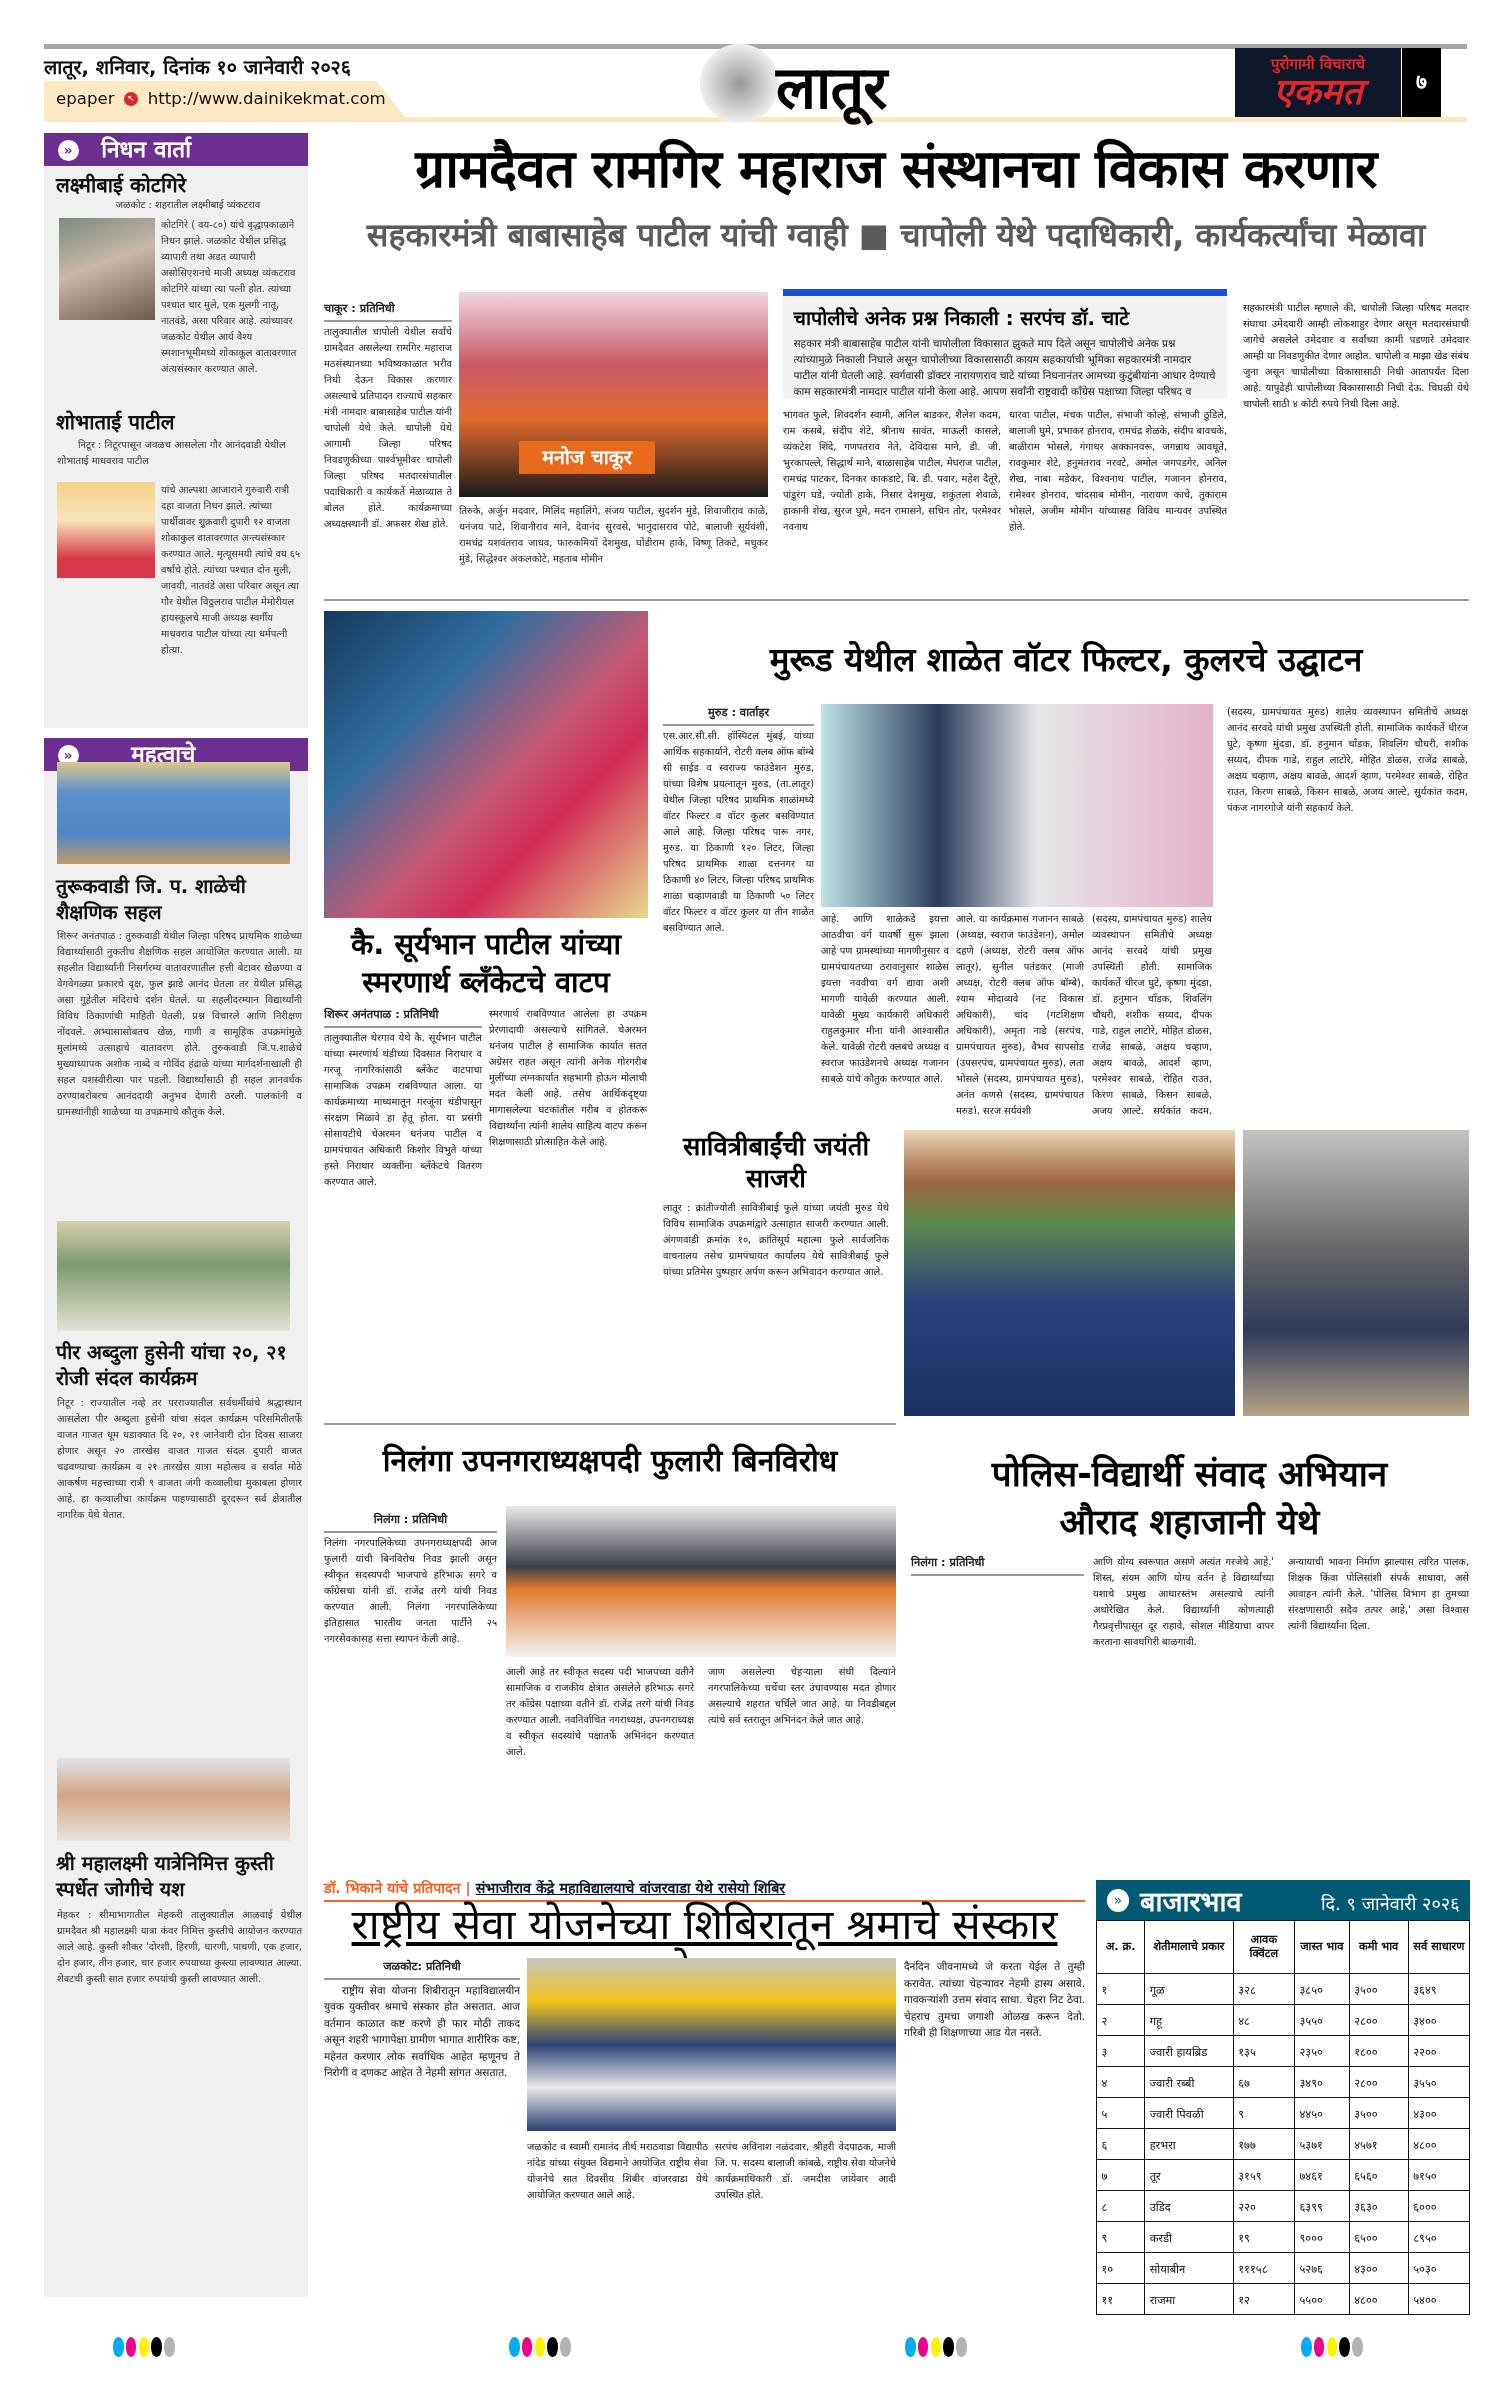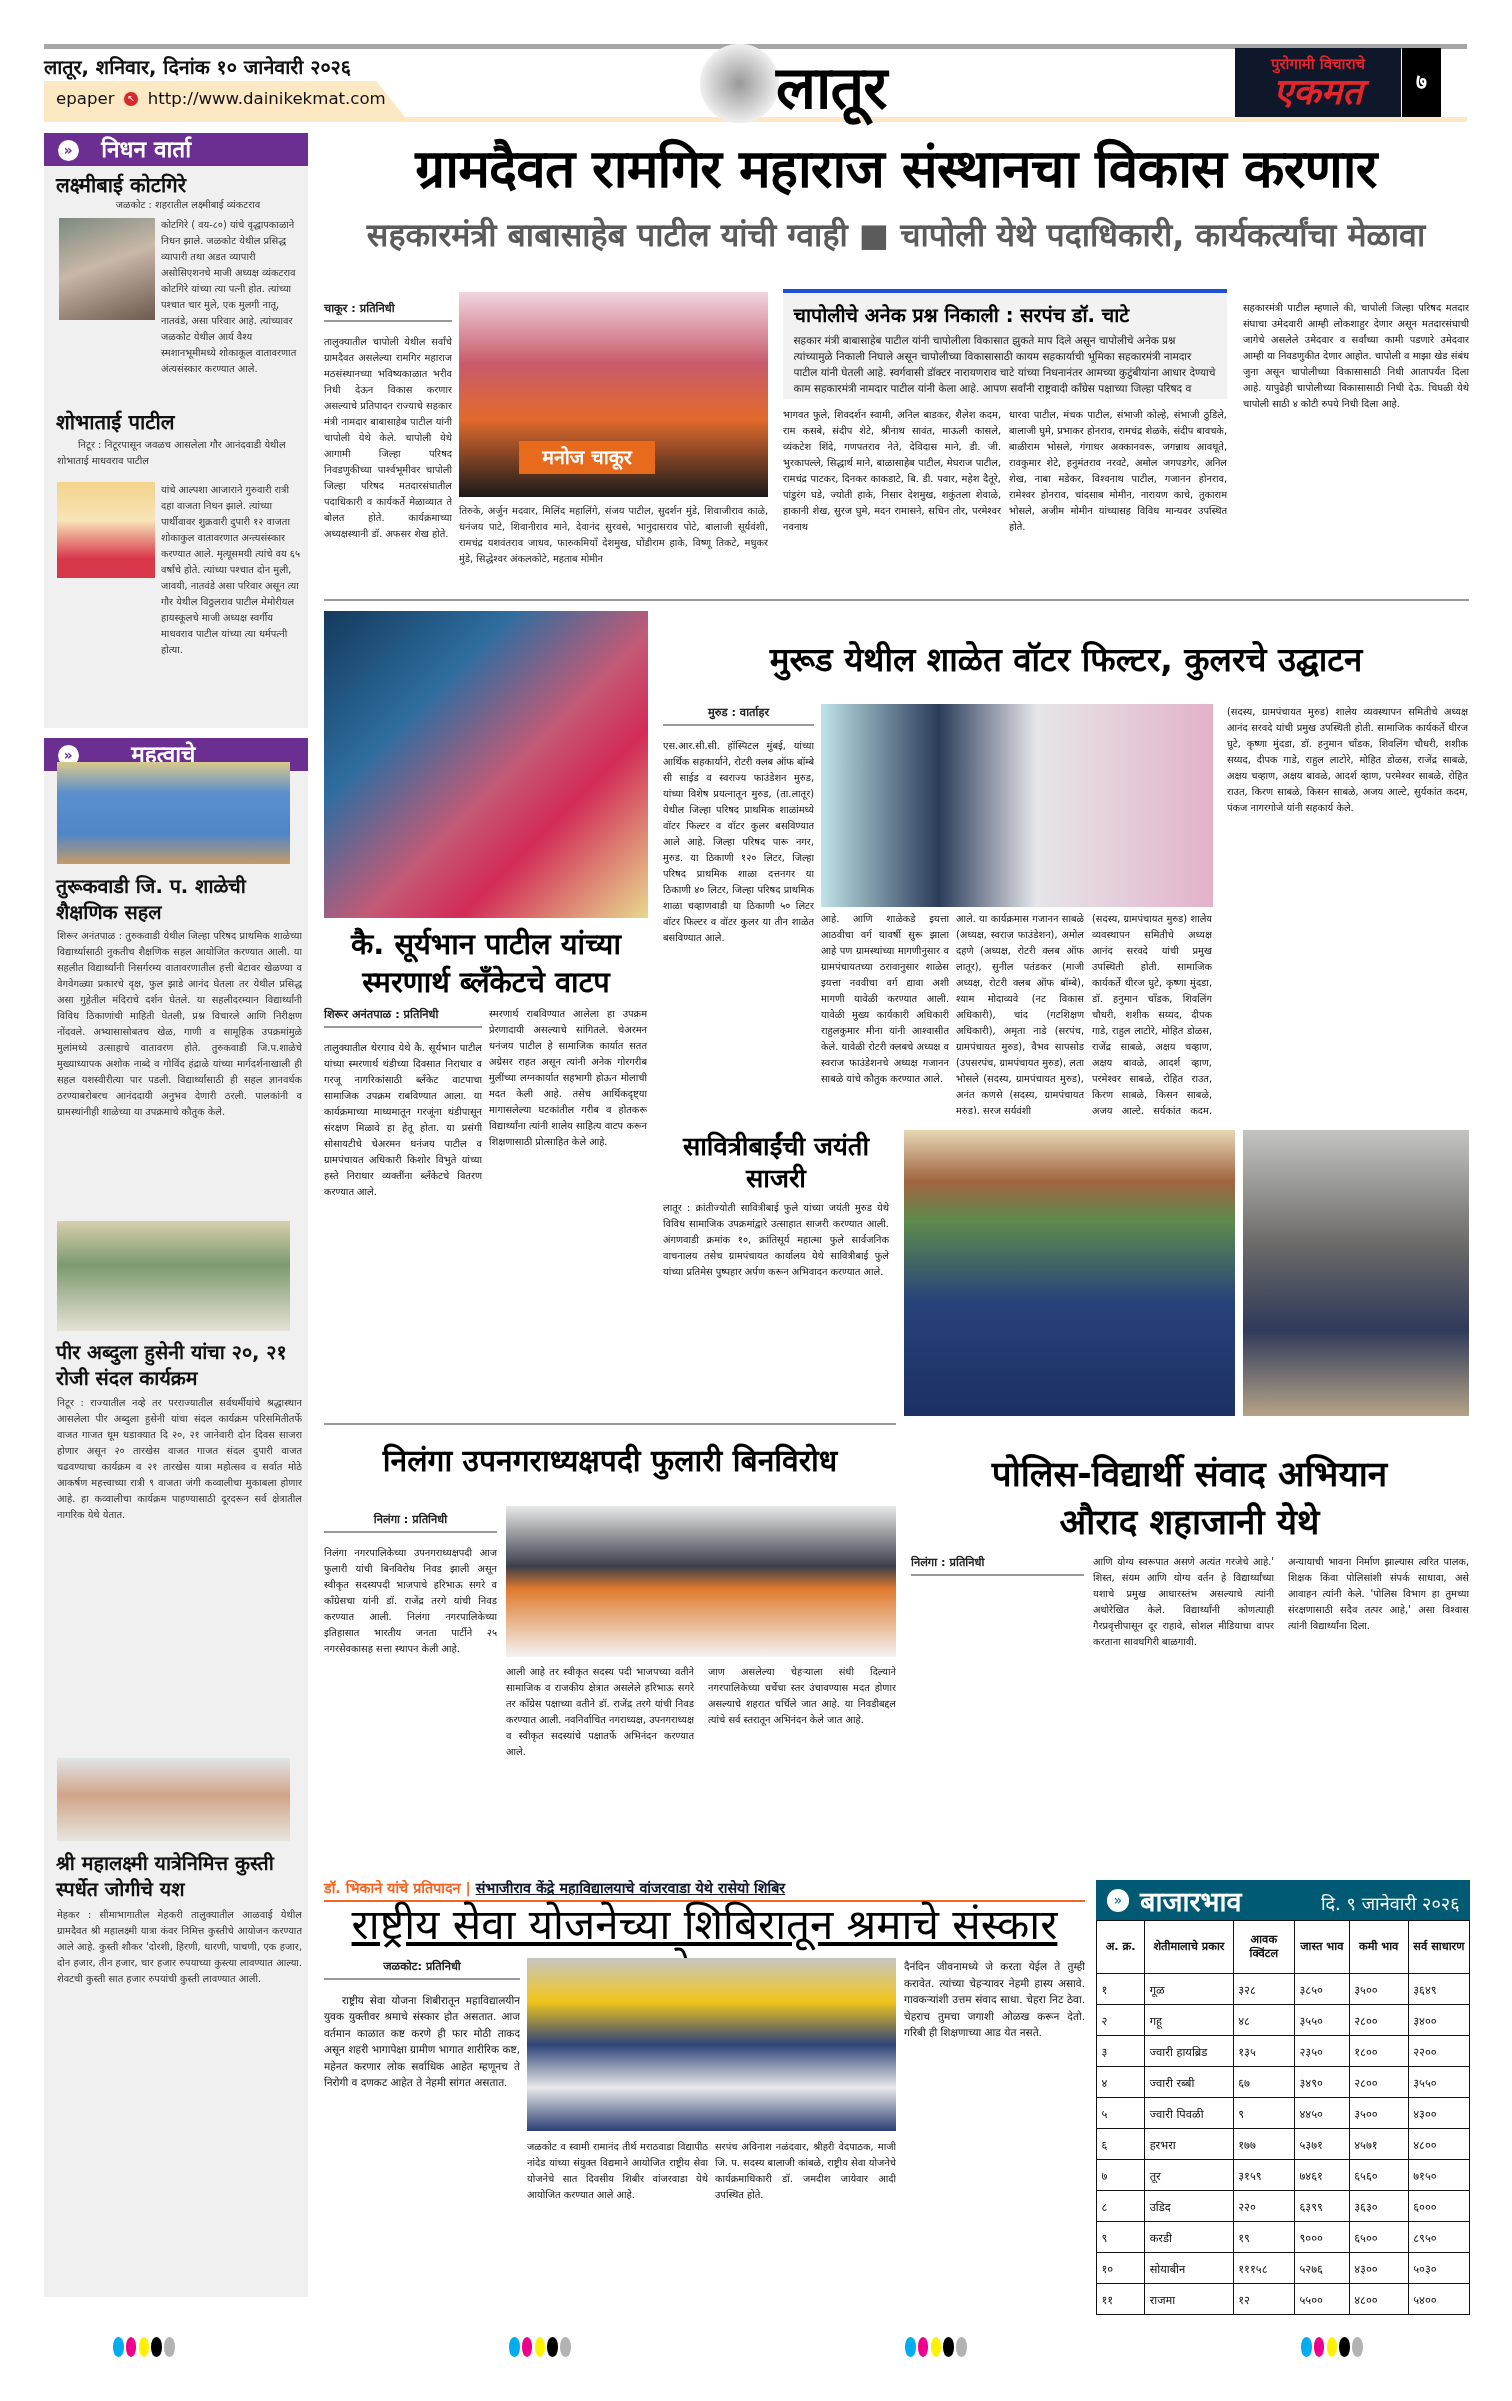--- a/index.html
+++ b/index.html
@@ -1,21 +1,21 @@
 <!DOCTYPE html>
 <html style="font-size:12px"><head>
 <meta charset="utf-8">
 <style>
   * { box-sizing: border-box; margin: 0; padding: 0; }
   html, body { width: 1512px; height: 2401px; background: #ffffff; overflow: hidden; }
   body { font-family: "DejaVu Sans", sans-serif; color: #111; position: relative; }
 
   .abs { position: absolute; }
   .bodytext { font-family: "DejaVu Serif", serif; font-size: 11px; line-height: 16.6px; color: #222; text-align: justify; }
-  .byline { font-family: "DejaVu Sans", sans-serif; font-weight: bold; font-size: 11.3px; color: #222; padding-bottom: 4.5px; border-bottom: 2.3px solid #999; margin-bottom: 12px; }
+  .byline { font-family: "DejaVu Sans", sans-serif; font-weight: bold; font-size: 11.3px; color: #222; padding-bottom: 4.5px; border-bottom: 2.3px solid #999; margin-bottom: 2px; }
   .photo { position: absolute; overflow: hidden; }
   .hl { font-family: "DejaVu Sans", sans-serif; font-weight: bold; color: #000; line-height: 1.1; }
 
   
   #top-rule { left: 44px; top: 44px; width: 1423px; height: 4.5px; background: #a6a6a6; }
   #dateline { left: 44px; top: 53px; font-size: 19.6px; font-weight: bold; color: #111; }
   #epaper-strip { left: 44px; top: 81px; width: 361px; height: 36px; background: #fde8c4; clip-path: polygon(0 0, 92% 0, 100% 100%, 0 100%); padding: 7.5px 0 0 12px; font-size: 16.6px; }
   #epaper-strip .dot { display: inline-block; width: 13.6px; height: 13.6px; border-radius: 50%; background: #d72a2a; vertical-align: middle; margin: 0 4.5px; color: #fff; font-size: 9px; text-align: center; line-height: 13.6px; }
   #strip-rule { left: 44px; top: 117px; width: 1423px; height: 4.5px; background: #fde8c4; }
   #district-emblem { left: 700px; top: 44px; width: 79px; height: 79px; background: radial-gradient(circle at 50% 50%, #999 0, #cfcfcf 45%, #eee 70%, transparent 72%); }
@@ -28,21 +28,21 @@
   
   .lc-box { position: absolute; left: 44px; width: 264px; background: #f0f0f0; }
   .lc-header { position: absolute; left: 44px; width: 264px; height: 33px; background: #6b2e91; color: #fff; font-size: 22.6px; font-weight: 900; padding-left: 13.6px; line-height: 33px; }
   .lc-header .chev { display: inline-block; width: 21px; height: 21px; border-radius: 50%; background: #fff; color: #6b2e91; font-size: 13.6px; text-align: center; line-height: 21px; vertical-align: middle; margin-right: 22.6px; }
   .lc-title { position: absolute; left: 56px; font-size: 20.3px; font-weight: 900; color: #111; }
   .lc-text { position: absolute; font-family: "DejaVu Sans", sans-serif; font-size: 9.8px; line-height: 16px; color: #333; }
 
   
   #lead-headline { left: 316px; top: 140px; width: 1160px; font-size: 53px; font-weight: 900; letter-spacing: -0.8px; color: #000; text-align: center; }
   #lead-subhead { left: 316px; top: 218px; width: 1160px; font-size: 32px; font-weight: 900; color: #5b5b5b; text-align: center; }
-  .boxed { background: #f2f2f2; border-top: 4px solid #1d4ed8; padding: 7.5px 10.5px; }
+  .boxed { background: #f2f2f2; border-top: 7px solid #1d4ed8; padding: 7.5px 10.5px; }
   .boxed h3 { font-size: 19.6px; font-weight: 900; color: #000; margin-bottom: 4.5px; }
   .boxed div { font-size: 10.5px; line-height: 16px; color: #222; }
 
   .rule { position: absolute; height: 2.3px; background: #999; }
 
   
   #bb-header { left: 1096px; top: 1880px; width: 374px; height: 41px; background: #005a73; color: #fff; }
   #bb-header .chev { position: absolute; left: 10.5px; top: 9px; width: 22.6px; height: 22.6px; border-radius: 50%; background: #fff; color: #005a73; font-size: 13.6px; text-align: center; line-height: 22.6px; }
   #bb-title { position: absolute; left: 44px; top: 1.5px; font-size: 27px; font-weight: 900; }
   #bb-date { position: absolute; right: 10.5px; top: 10.5px; font-size: 18px; }

